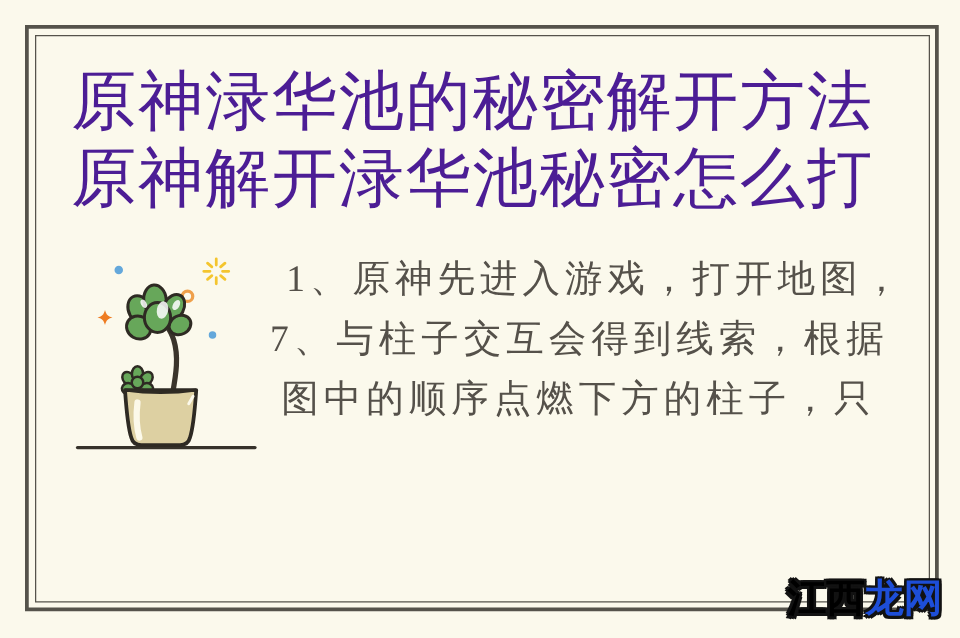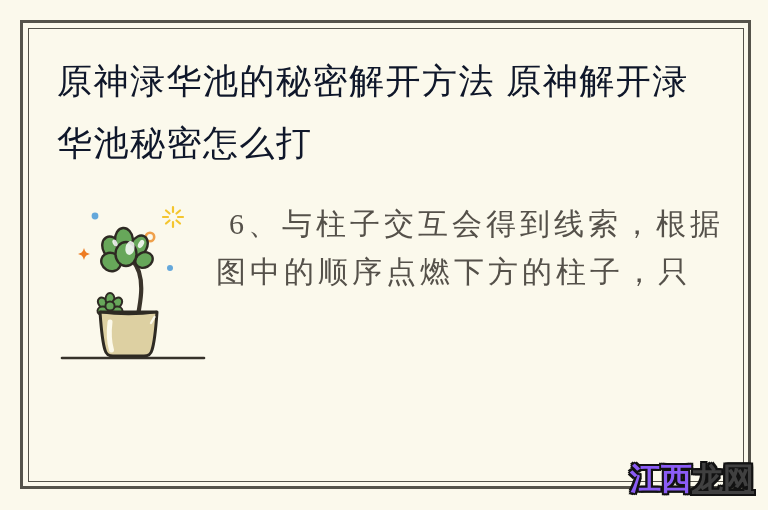--- a/index.html
+++ b/index.html
@@ -13,22 +13,22 @@
   .frame-outer {
     position:absolute; left:20px; top:20px; width:731px; height:469px;
     border:3px solid #55534b;
   }
   .frame-inner {
     position:absolute; left:28px; top:28px; width:716px; height:454px;
     border:1px solid #55534b;
   }
   .article-title {
     position:absolute; left:57px; top:50px; width:650px;
-    font-size:35px; line-height:62px; letter-spacing:1.5px;
-    font-weight:500; color:#0f172a;
+    font-size:52px; line-height:62px; letter-spacing:1.5px;
+    font-weight:500; color:#4c1d95;
     font-family:"Liberation Sans", sans-serif;
   }
   .body-text {
     position:absolute; left:216px; top:200px; width:532px;
     font-size:30px; line-height:48px; letter-spacing:4px;
     color:#55514a;
     font-family:cursive;
   }
   .body-line { white-space:nowrap; }
   .body-line:nth-child(1) { padding-left:13px; }
@@ -44,22 +44,22 @@
     font-family:"DejaVu Sans", sans-serif;
     white-space:nowrap;
   }
   .watermark span {
     text-shadow:
       -2px -2px 0 #121212, 2px -2px 0 #121212,
       -2px 2px 0 #121212, 2px 2px 0 #121212,
       0 -2px 0 #121212, 0 2px 0 #121212,
       -2px 0 0 #121212, 2px 0 0 #121212;
   }
-  .wm-region { color:#8b5cf6;text-align:right; }
-  .wm-site { color:#404040;text-decoration:underline; }
+  .wm-region { color:#000000;text-align:right; }
+  .wm-site { color:#1d4ed8; }
 </style>
 </head>
 <body>
 
 <div class="frame-outer"></div>
 <div class="frame-inner"></div>
 
 <h1 class="article-title">原神渌华池的秘密解开方法 原神解开渌华池秘密怎么打</h1>
 
 <svg class="plant-illustration" viewBox="0 0 160 170" xmlns="http://www.w3.org/2000/svg">
@@ -100,19 +100,20 @@
     <ellipse cx="58" cy="121" rx="3.4" ry="4.4" transform="rotate(25 58 121)"></ellipse>
   </g>
 
   <path stroke="#2e2a23" stroke-width="3" stroke-linejoin="round" d="M45 117 L102 117 C101 131 100 146 97 155 C96 159 93.5 161 89 161 L58 161 C53.5 161 51 159 50 155 C47 146 46 131 45 117 Z" fill="#ddd0a2"></path>
   <path fill="none" stroke="#2e2a23" stroke-width="2.4" d="M45 117 Q73.5 121 102 117"></path>
   <path fill="none" stroke="#fffdf2" stroke-width="5" stroke-linecap="round" opacity="0.9" d="M55 127 C53.5 139 54.5 148 56.5 155"></path>
   <path fill="none" stroke="#fffdf2" stroke-width="2.4" stroke-linecap="round" opacity="0.9" d="M96 128 L99.5 122"></path>
 </svg>
 
 <div class="body-text">
-  <div class="body-line">6、与柱子交互会得到线索，根据</div>
+  <div class="body-line">1、原神先进入游戏，打开地图，</div>
+  <div class="body-line">7、与柱子交互会得到线索，根据</div>
   <div class="body-line">图中的顺序点燃下方的柱子，只</div>
 </div>
 
 <div class="watermark">
   <span class="wm-region">江西</span><span class="wm-site">龙网</span>
 </div>
 
 </body></html>

